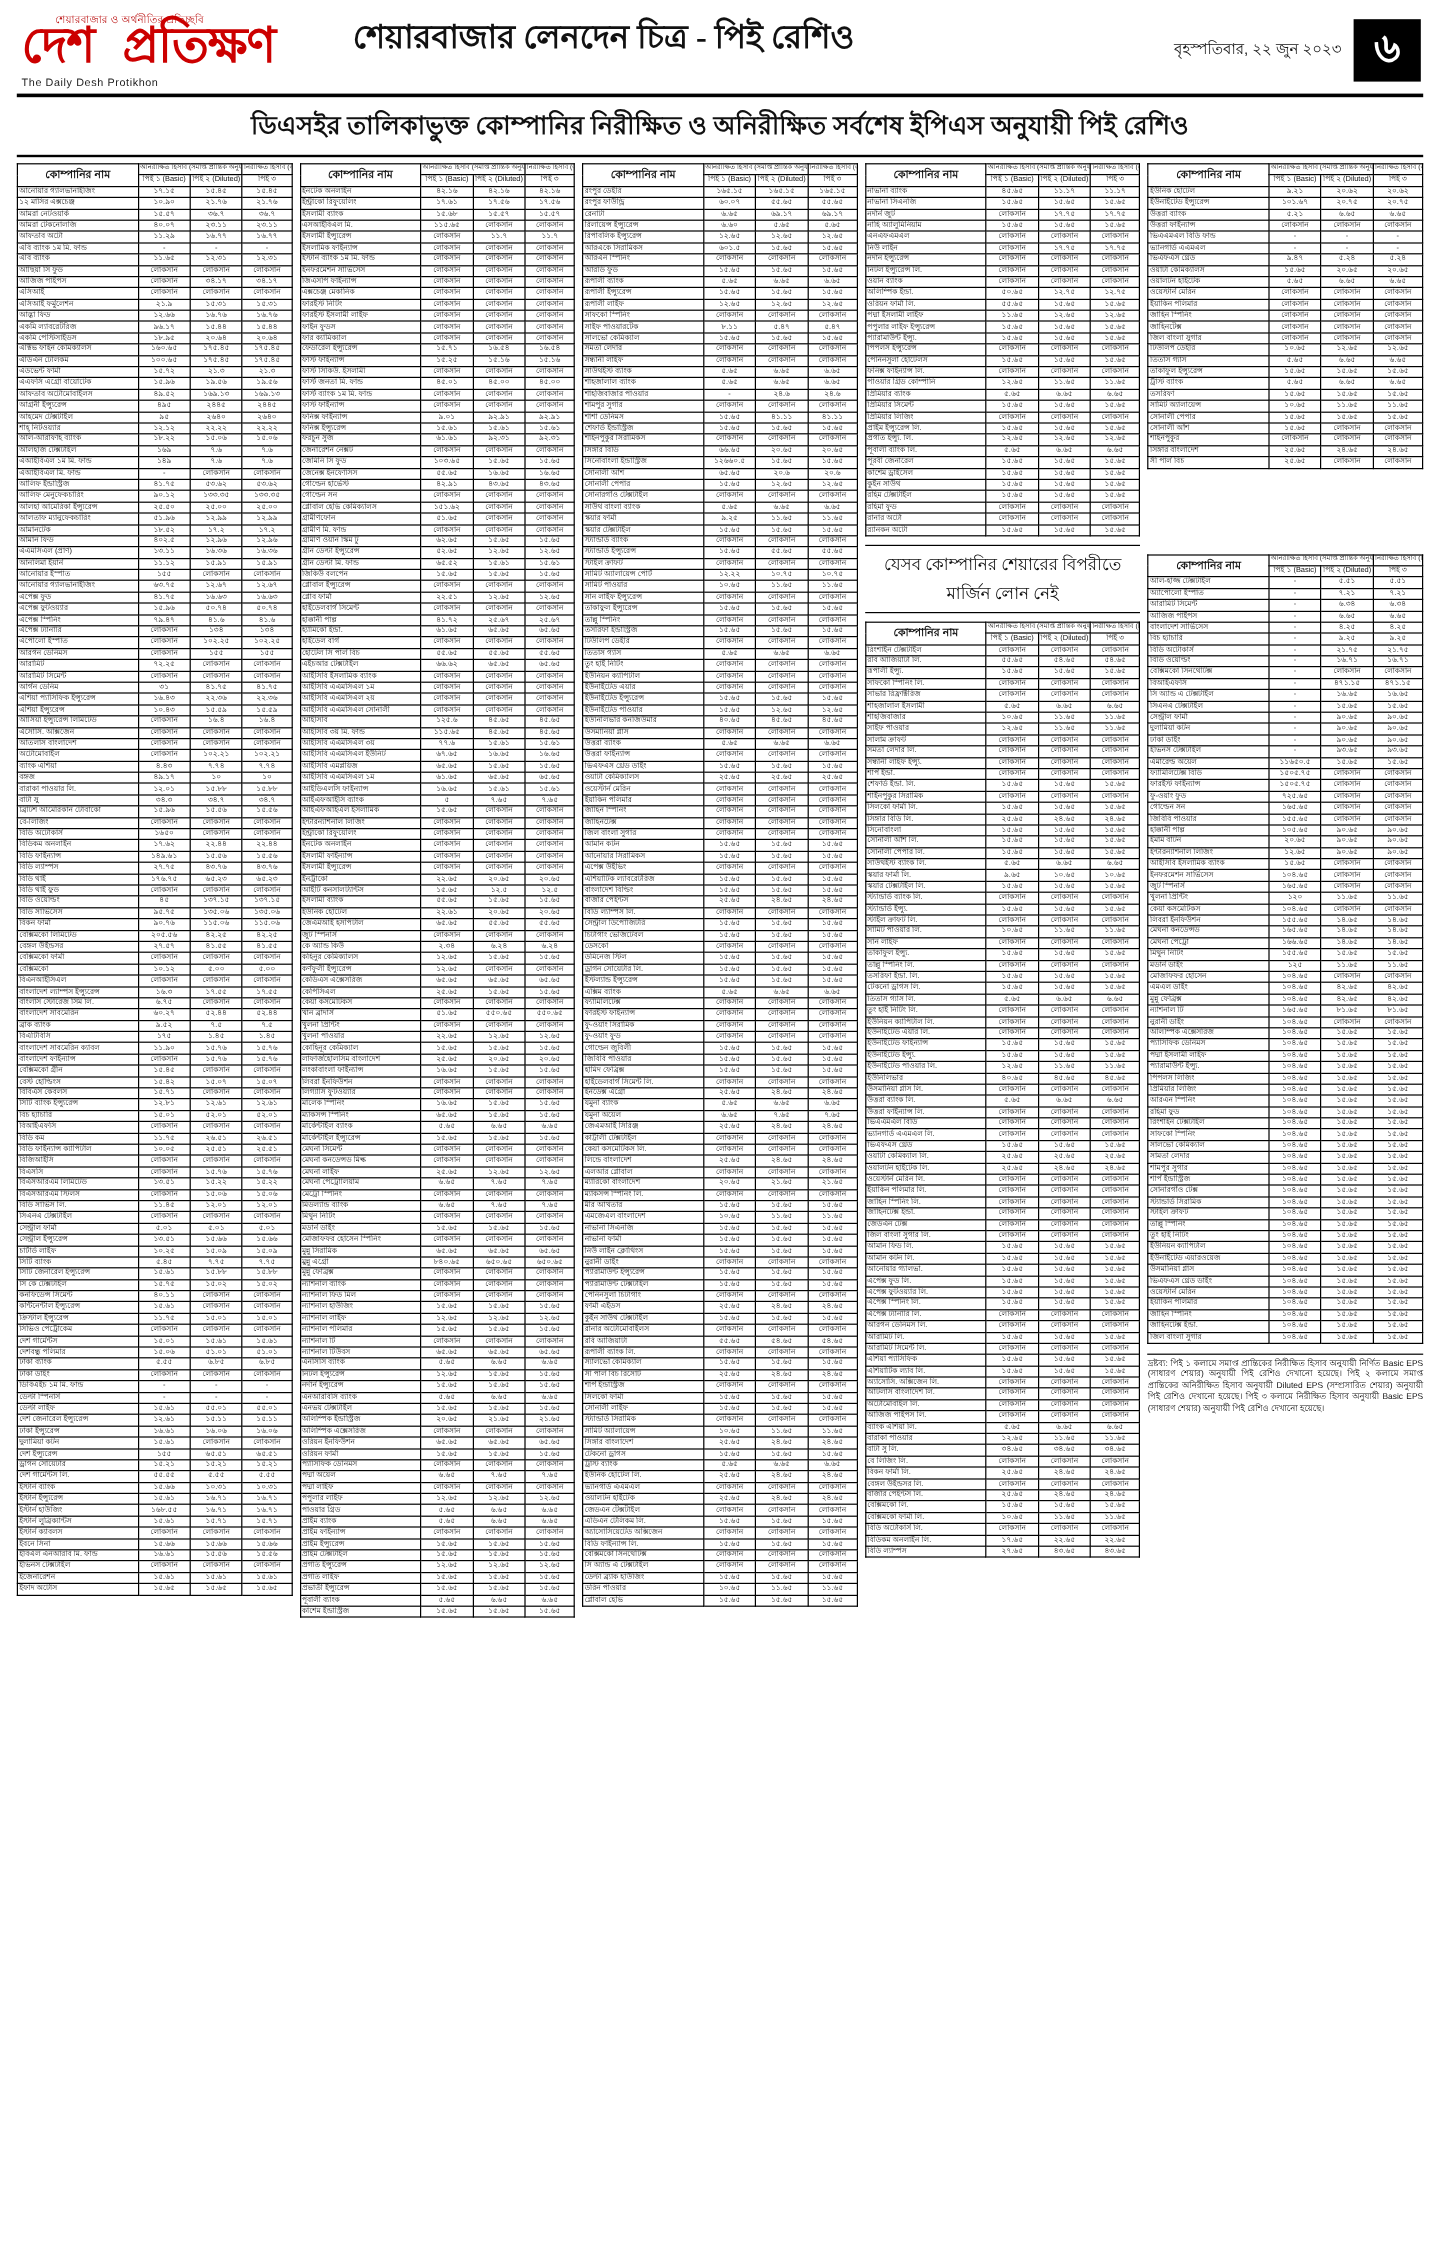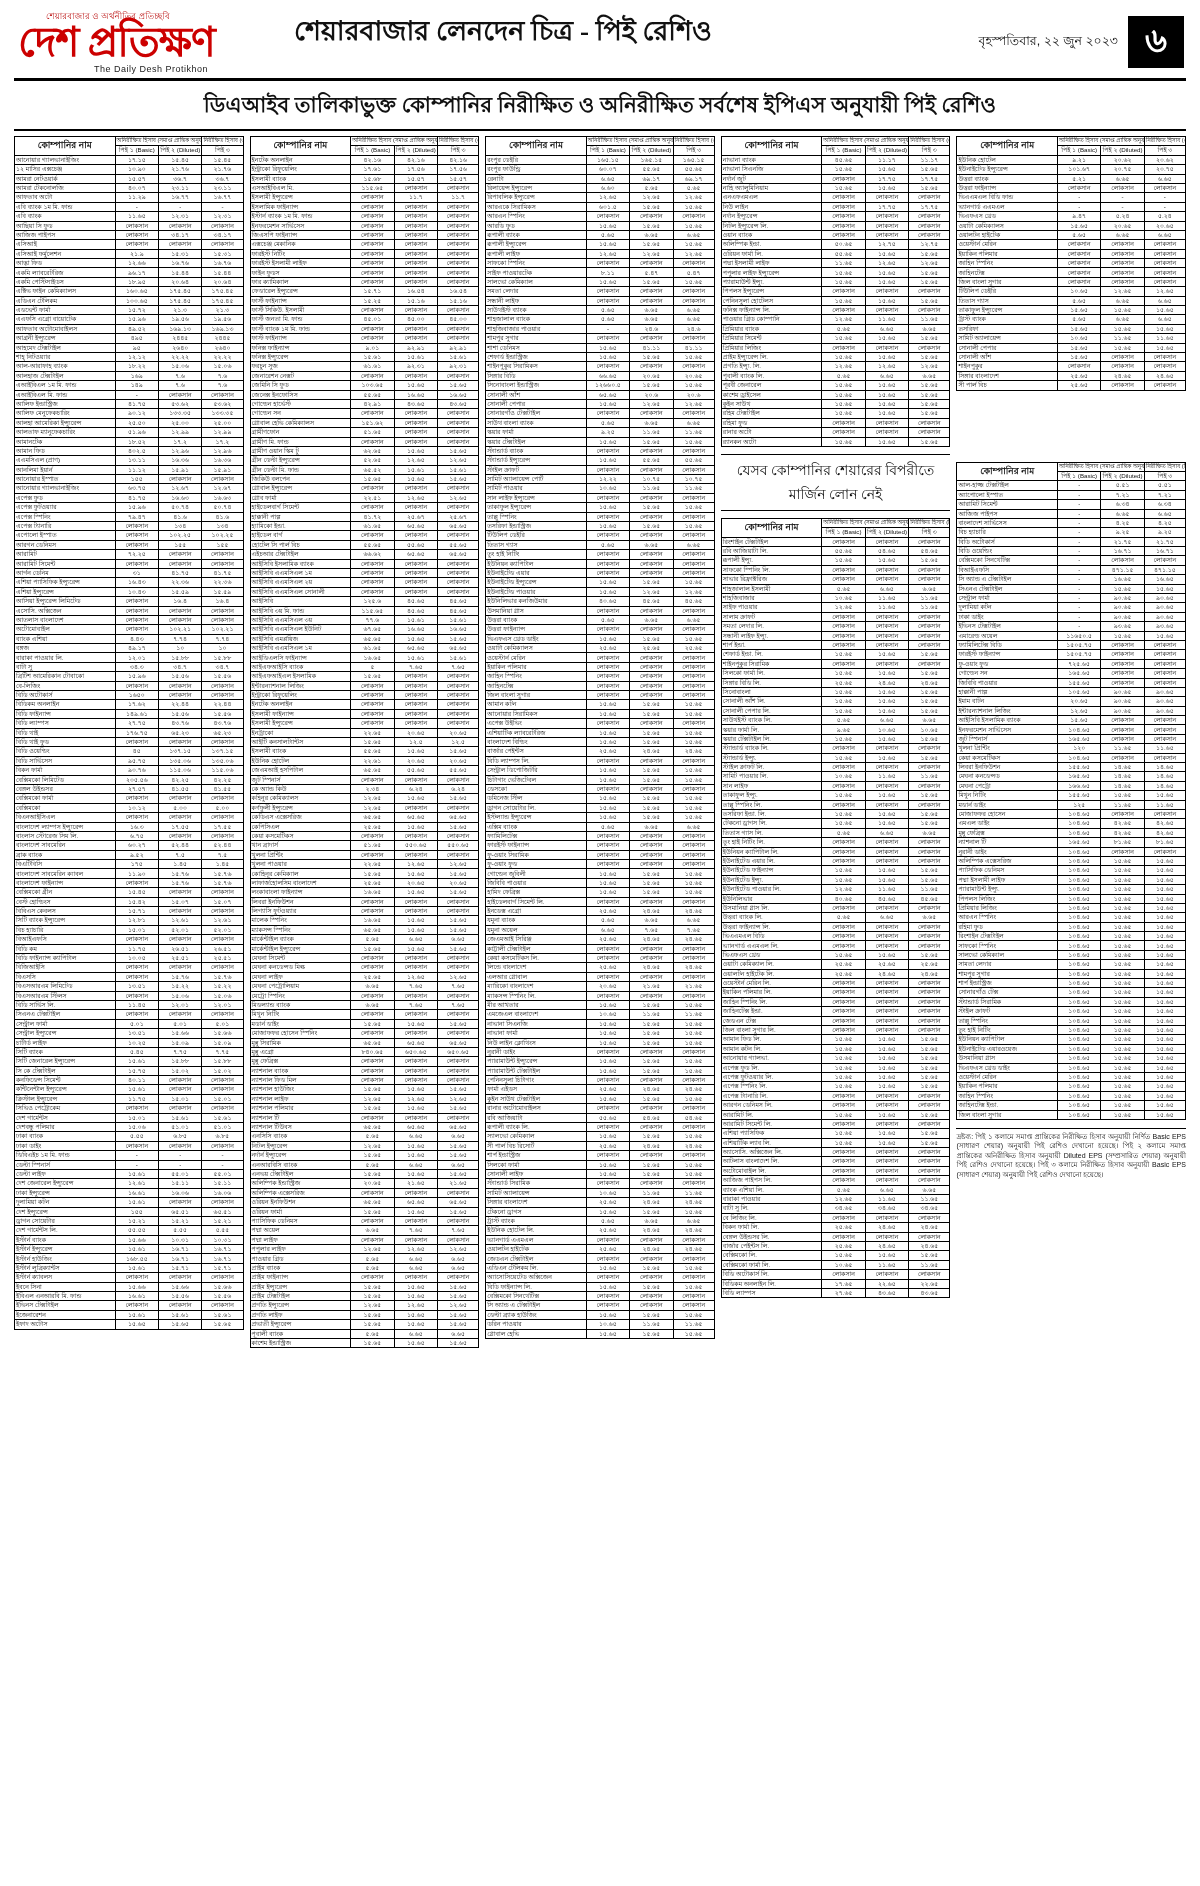--- a/index.html
+++ b/index.html
@@ -37,32 +37,31 @@
   }
   .brand-tag {
     font-size: 8.5px;
     color: #b11;
     letter-spacing: .2px;
     padding-left: 28px;
     margin-bottom: -2px;
     white-space: nowrap;
   }
   .brand-name {
-    font-family: Liberation Serif, serif;
+    font-family: Liberation Mono, monospace;
     font-weight: bold;
     font-size: 41px;
     line-height: 1;
     color: #000;
     letter-spacing: -1px;
     white-space: nowrap;
   }
   .brand-name .red { color: #c00; }
   .brand-sub {
     font-size: 9px;
-    text-align: center;
     letter-spacing: .5px;
     margin-top: 1px;
     color: #222;
   }
   .center-title {
     flex: 1;
     display: flex;
     align-items: flex-start;
     justify-content: flex-start;
     padding-left: 10px;
@@ -206,21 +205,21 @@
     </div>
     <div class="center-title">
       <div class="ct-inner">শেয়ারবাজার লেনদেন চিত্র - পিই রেশিও</div>
     </div>
     <div class="date-block">
       <div class="date-text">বৃহস্পতিবার, ২২ জুন ২০২৩</div>
       <div class="page-num">৬</div>
     </div>
   </div>
 
-  <div class="section-head">ডিএআইব তালিকাভুক্ত কোম্পানির নিরীক্ষিত ও অনিরীক্ষিত সর্বশেষ ইপিএস অনুযায়ী পিই রেশিও</div>
+  <div class="section-head">ডিএসইর তালিকাভুক্ত কোম্পানির নিরীক্ষিত ও অনিরীক্ষিত সর্বশেষ ইপিএস অনুযায়ী পিই রেশিও</div>
 
   <div class="columns">
 
     <div class="col">
       <table class="t">
         <colgroup>
             <col style="width:44%">
             <col style="width:19%">
             <col style="width:19%">
             <col style="width:18%">

